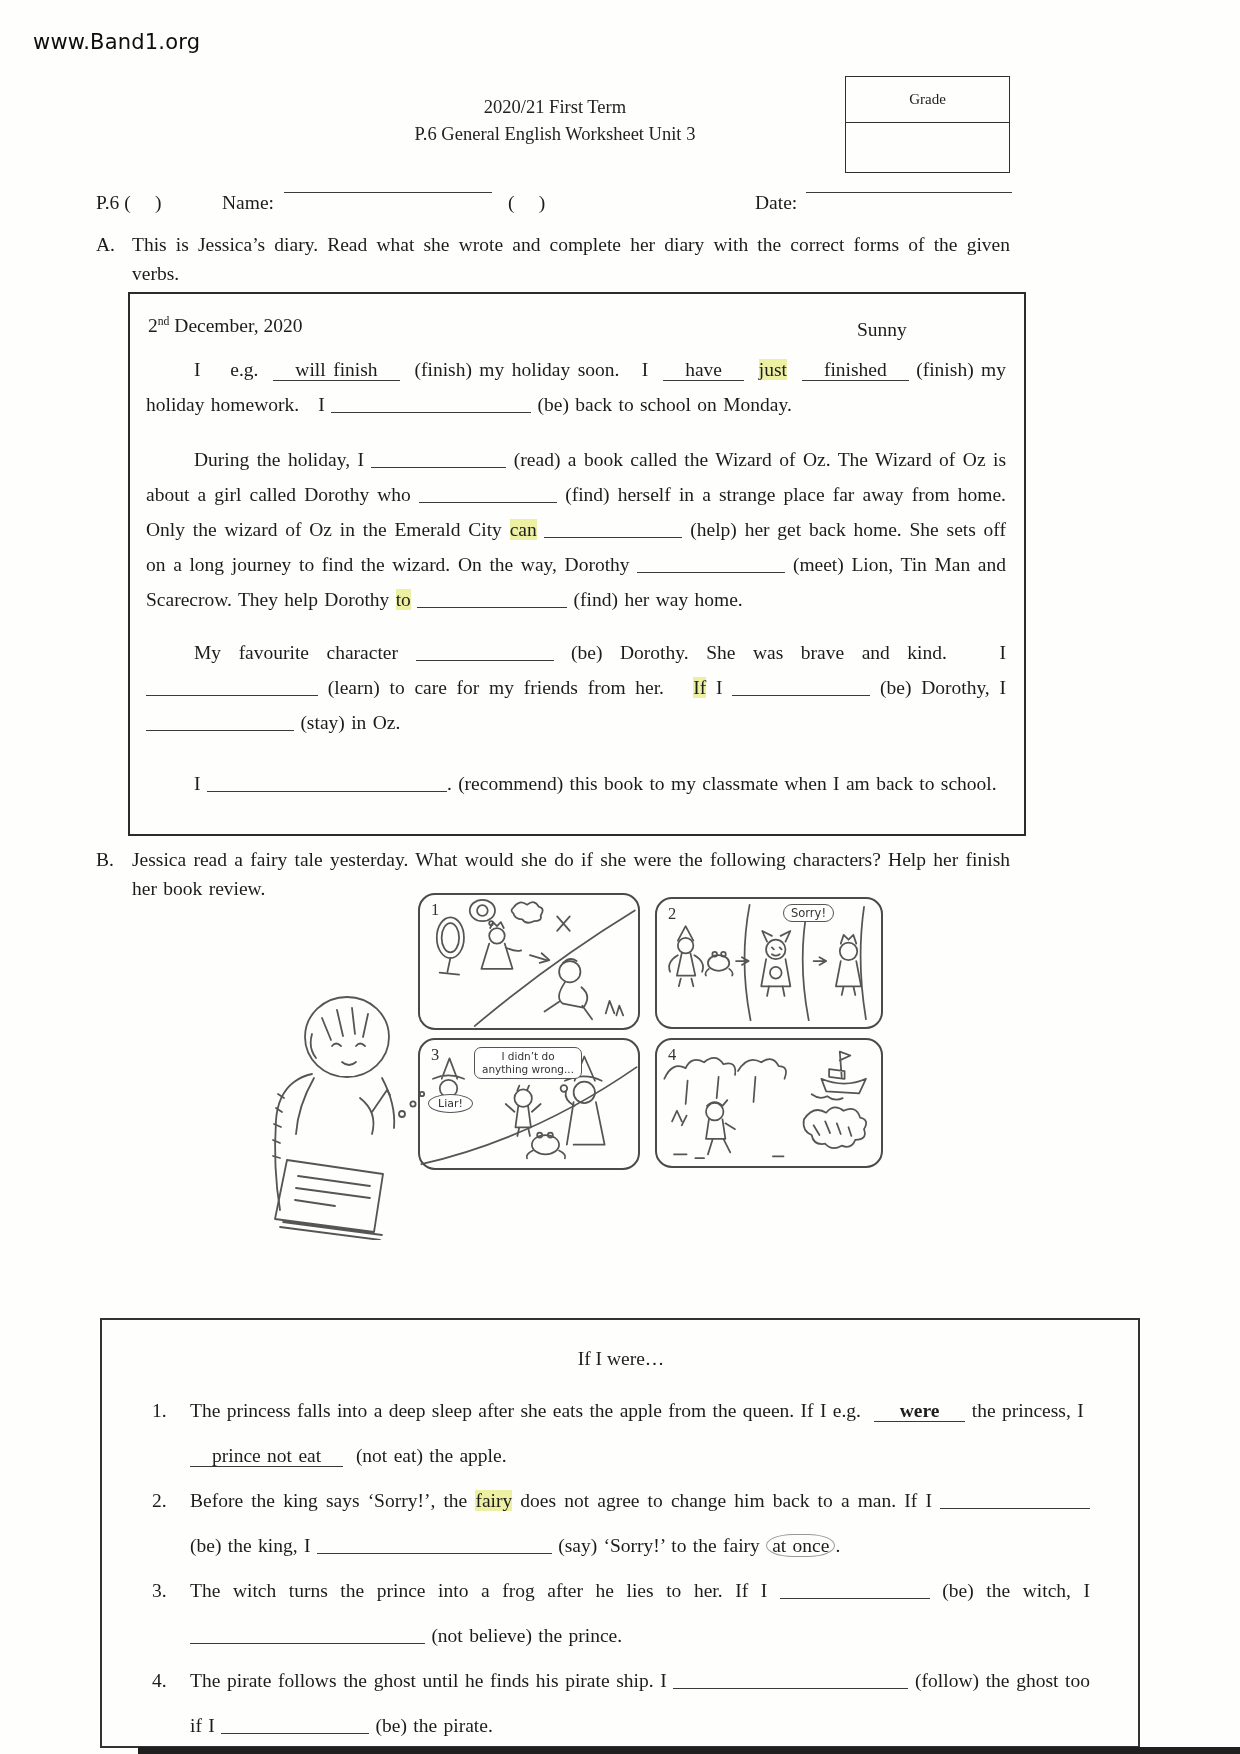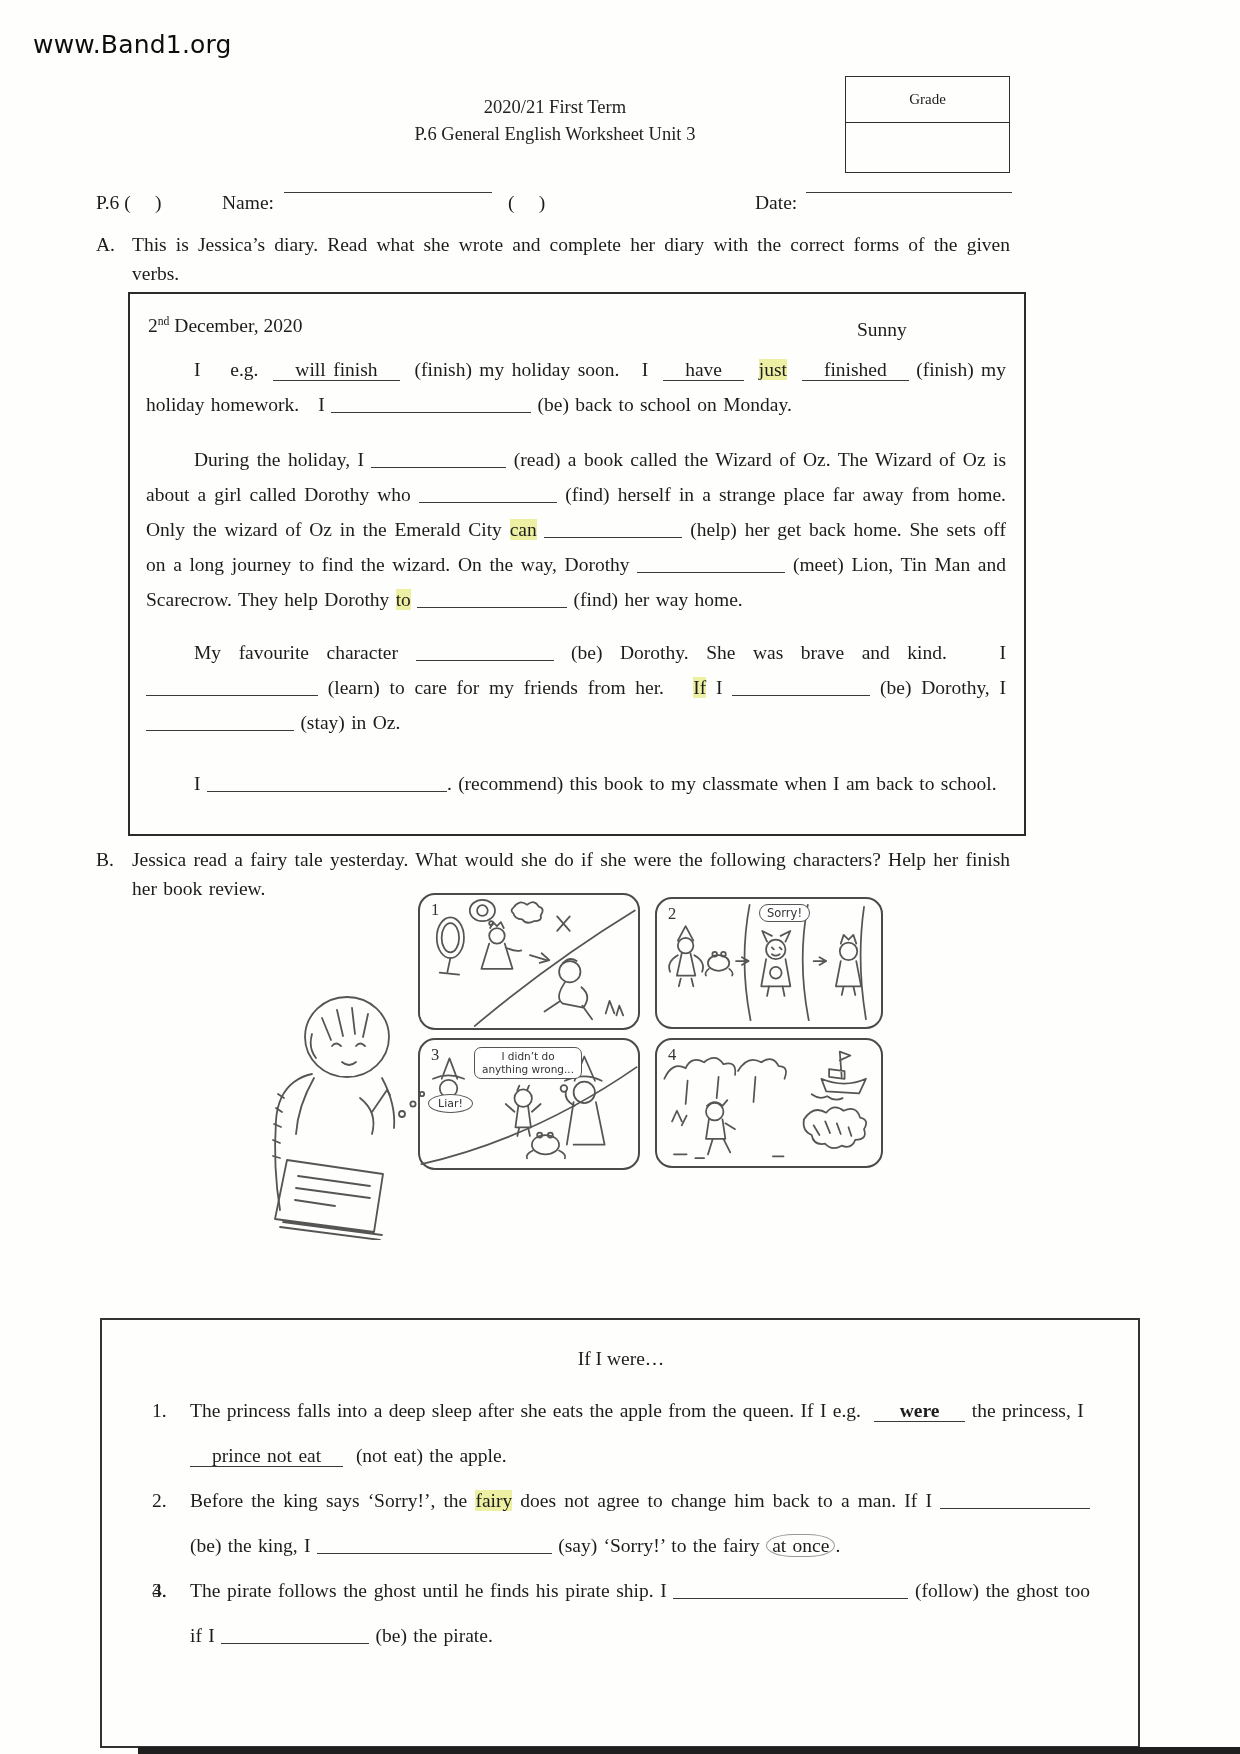--- a/index.html
+++ b/index.html
@@ -1,21 +1,21 @@
 <!DOCTYPE html>
 <html><head>
 <meta charset="utf-8">
 <style>
   html,body{margin:0;padding:0;background:#e8e8e8;}
   .page{position:relative;width:1240px;height:1754px;background:#fefefdf5;background:#fefefd;
         font-family:"Liberation Serif", serif;color:#1c1c1c;overflow:hidden;}
   .abs{position:absolute;}
 
   
-  .watermark{left:33px;top:30px;font-family:"DejaVu Sans", sans-serif;font-size:25px;color:#0d0d0d;letter-spacing:.2px;}
+  .watermark{left:33px;top:30px;font-family:"DejaVu Sans", sans-serif;font-size:21px;color:#0d0d0d;letter-spacing:.2px;}
 
   
   .title-block{left:0;top:94px;width:1110px;text-align:center;font-size:18.5px;line-height:27px;color:#222;}
 
   
   .grade-box{left:845px;top:76px;width:165px;height:97px;border:1.8px solid #2f2f2f;box-sizing:border-box;}
   .grade-box .grade-label-row{height:45px;border-bottom:1.6px solid #2f2f2f;display:flex;align-items:center;justify-content:center;font-size:15px;}
 
   
   .header-line{left:0;top:192px;width:1092px;height:36px;font-size:19.5px;}
@@ -54,21 +54,21 @@
   .seg-c{border:1.5px solid #999;border-radius:48%/62%;padding:0 5px;white-space:nowrap;}
   .seg-sup{vertical-align:super;font-size:.6em;line-height:0;}
 
   
   .panel{position:absolute;border:2.3px solid #4a4a4a;border-radius:17px;box-sizing:border-box;}
   .panel-num{position:absolute;left:11px;top:5px;font-size:16.5px;color:#333;}
   .panel svg{position:absolute;left:0;top:0;width:100%;height:100%;}
   .sketch{stroke:#555;fill:none;stroke-width:1.8;stroke-linecap:round;stroke-linejoin:round;}
   .bubble{position:absolute;border:1.6px solid #555;background:#fff;font-family:"DejaVu Sans", sans-serif;
           color:#333;text-align:center;}
-  .bubble-sorry{left:102px;top:5px;padding:1px 7px;border-radius:10px;font-size:11.5px;}
+  .bubble-sorry{left:126px;top:5px;padding:1px 7px;border-radius:10px;font-size:11.5px;}
   .bubble-prince{left:54px;top:7px;width:98px;padding:2px 4px;border-radius:7px;font-size:10.5px;line-height:13px;}
   .bubble-liar{left:8px;top:54px;padding:2px 9px;border-radius:50%;font-size:11px;}
 
   
   .review-box{left:100px;top:1318px;width:1040px;height:430px;border:2px solid #333;box-sizing:border-box;
               padding:16px 48px 0 50px;font-size:19.5px;}
   .review-title{text-align:center;margin-top:8px;line-height:30px;}
   .review-items{margin-top:14px;}
   .review-item{position:relative;padding-left:38px;line-height:45px;text-align:justify;word-spacing:1.5px;}
   .review-item .item-num{position:absolute;left:0;top:0;}
@@ -238,20 +238,21 @@
       <div class="review-item">
         <span class="item-num">1.</span>
         <span><span class="seg-t">The princess falls into a deep sleep after she eats the apple from the queen. If I e.g.&nbsp; </span><span class="seg-fb">were</span><span class="seg-t"> the princess, I&nbsp; </span><span class="seg-f">prince not eat</span><span class="seg-t">&nbsp; (not eat) the apple.</span></span>
       </div>
       <div class="review-item">
         <span class="item-num">2.</span>
         <span><span class="seg-t">Before the king says ‘Sorry!’, the </span><span class="seg-h">fairy</span><span class="seg-t"> does not agree to change him back to a man. If I </span><span class="seg-b" style="width: 150px;"></span><span class="seg-t"> (be) the king, I </span><span class="seg-b" style="width: 235px;"></span><span class="seg-t"> (say) ‘Sorry!’ to the fairy </span><span class="seg-c">at once</span><span class="seg-t">.</span></span>
       </div>
       <div class="review-item">
         <span class="item-num">3.</span>
+        <span><span class="seg-t">The witch turns the prince into a frog after he lies to her. If I </span><span class="seg-b" style="width: 150px;"></span><span class="seg-t"> (be) the witch, I </span><span class="seg-b" style="width: 235px;"></span><span class="seg-t"> (not believe) the prince.</span></span>
       </div>
       <div class="review-item">
         <span class="item-num">4.</span>
         <span><span class="seg-t">The pirate follows the ghost until he finds his pirate ship. I </span><span class="seg-b" style="width: 235px;"></span><span class="seg-t"> (follow) the ghost too if I </span><span class="seg-b" style="width: 148px;"></span><span class="seg-t"> (be) the pirate.</span></span>
       </div>
     </div>
   </div>
 
   <div class="abs bottom-strip"></div>
 

